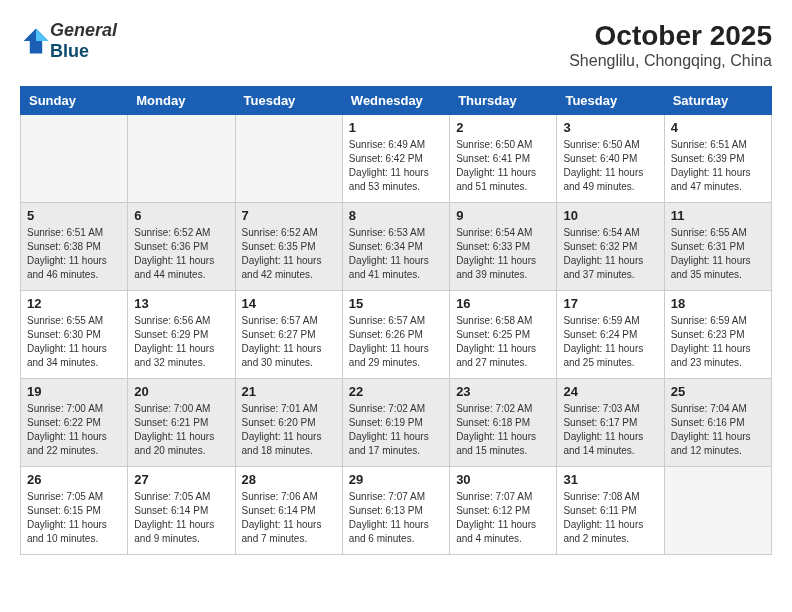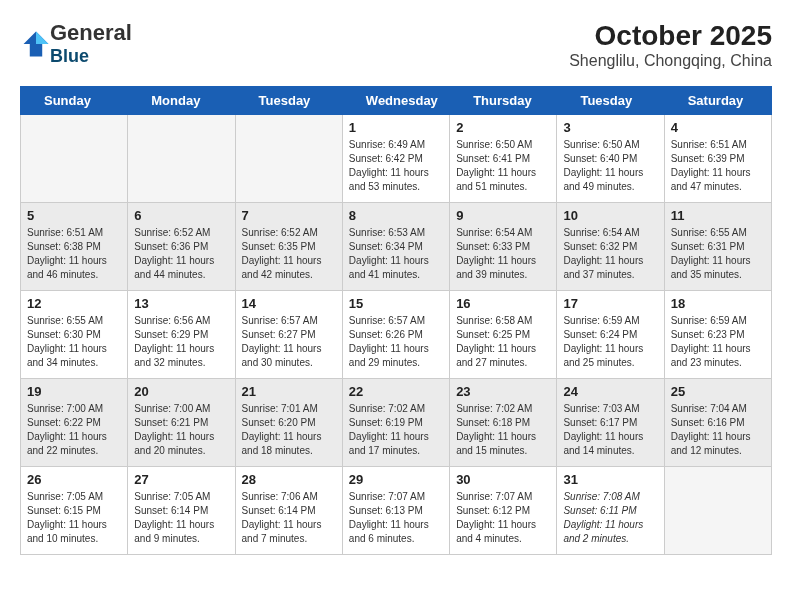--- a/index.html
+++ b/index.html
@@ -14,23 +14,24 @@
       display: flex;
       justify-content: space-between;
       align-items: flex-start;
       margin-bottom: 16px;
     }
     .logo {
       display: flex;
       align-items: center;
     }
     .logo-text-general {
-      font-size: 22px;
+      font-size: 18px;
       font-weight: bold;
       color: #333;
+      font-style: italic;
     }
     .logo-text-blue {
       font-size: 18px;
       font-weight: bold;
       color: #0c4a6e;
     }
     .logo-icon {
       width: 28px;
       height: 28px;
       margin-left: 2px;
@@ -50,21 +51,21 @@
     }
     .calendar {
       width: 100%;
       border-collapse: collapse;
       table-layout: fixed;
     }
     .calendar th {
       background-color: #1a5fb4;
       color: #fff;
       text-align: left;
-      padding: 6px 23px;
+      padding: 6px 8px;
       font-size: 13px;
       font-weight: bold;
       border: 1px solid #1a5fb4;
     }
     .calendar td {
       border: 1px solid #ccc;
       vertical-align: top;
       padding: 5px 6px;
       height: 88px;
       width: 108px;
@@ -338,21 +339,21 @@
         </td>
         <td>
           <div class="day-number">30</div>
           <div class="day-info" style="white-space: pre-line;">Sunrise: 7:07 AM
 Sunset: 6:12 PM
 Daylight: 11 hours
 and 4 minutes.</div>
         </td>
         <td>
           <div class="day-number">31</div>
-          <div class="day-info" style="white-space: pre-line; font-style: italic;">Sunrise: 7:08 AM
+          <div class="day-info" style="white-space: pre-line;">Sunrise: 7:08 AM
 Sunset: 6:11 PM
 Daylight: 11 hours
 and 2 minutes.</div>
         </td>
         <td class="empty"></td>
       </tr>
     </tbody>
 </table>
 
 </body></html>

